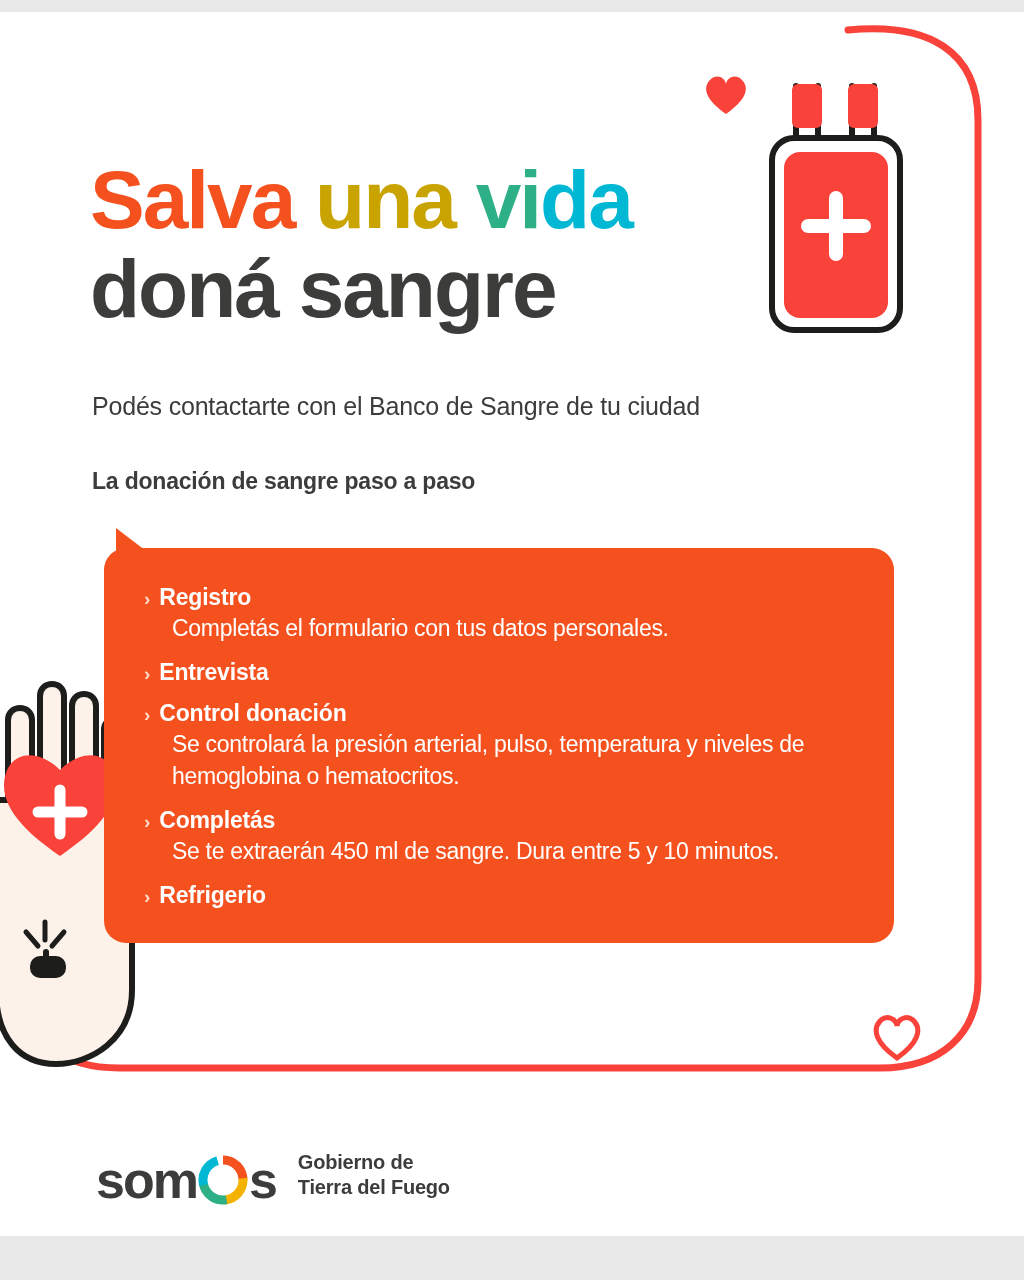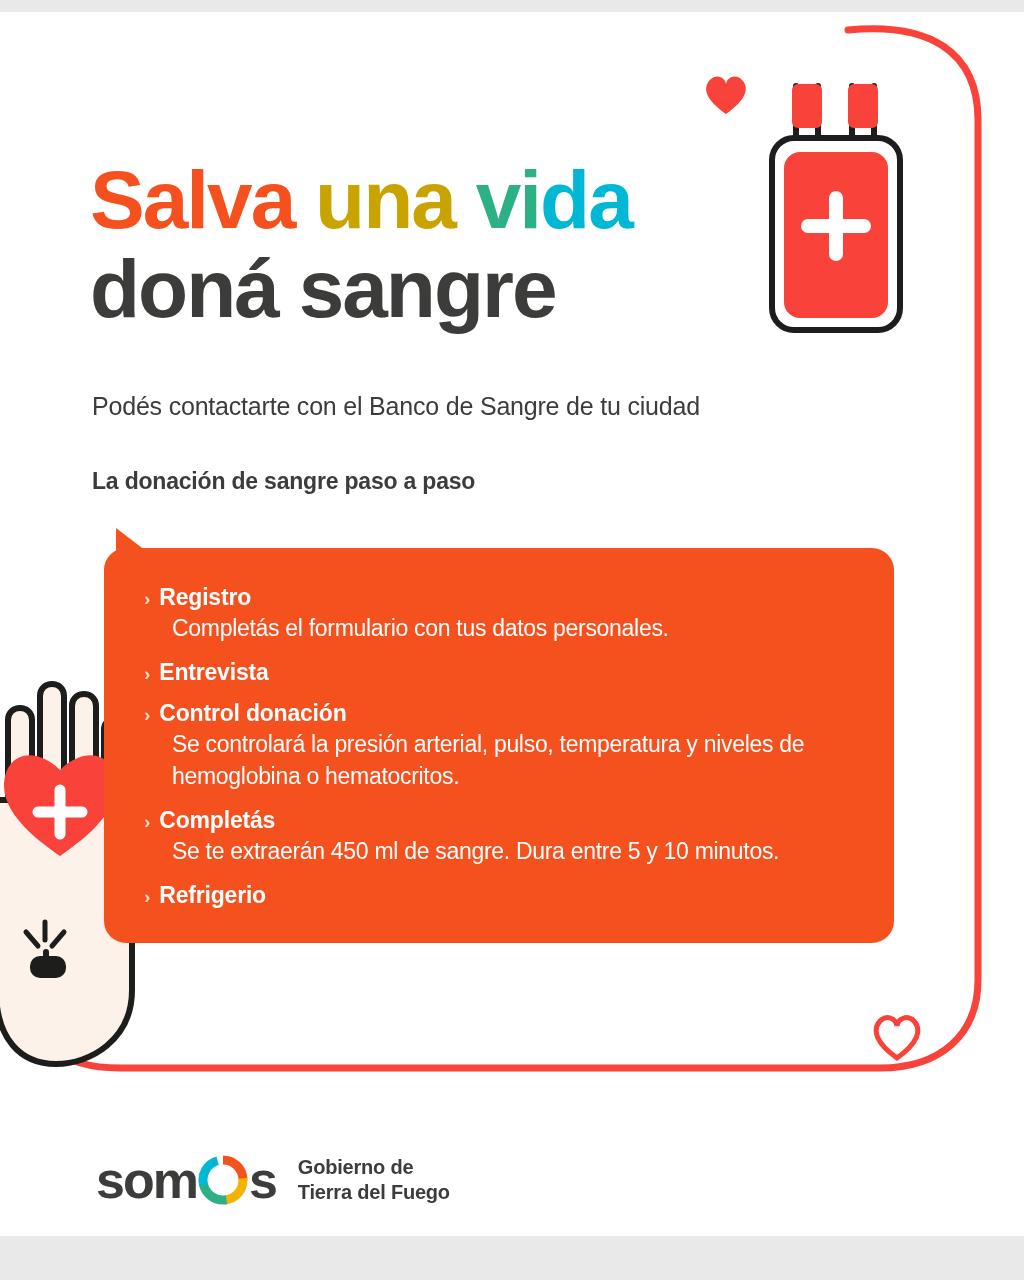--- a/index.html
+++ b/index.html
@@ -144,21 +144,20 @@
 
   
   .hand { position: absolute; left: -10px; top: 660px; }
 
   
   .footer {
     position: absolute;
     left: 96px;
     top: 1150px;
     display: flex;
-    align-items: center;
     gap: 22px;
   }
   .somos-word {
     font-size: 52px;
     font-weight: bold;
     color: #3c3c3b;
     letter-spacing: -2px;
     display: flex;
     align-items: center;
   }

